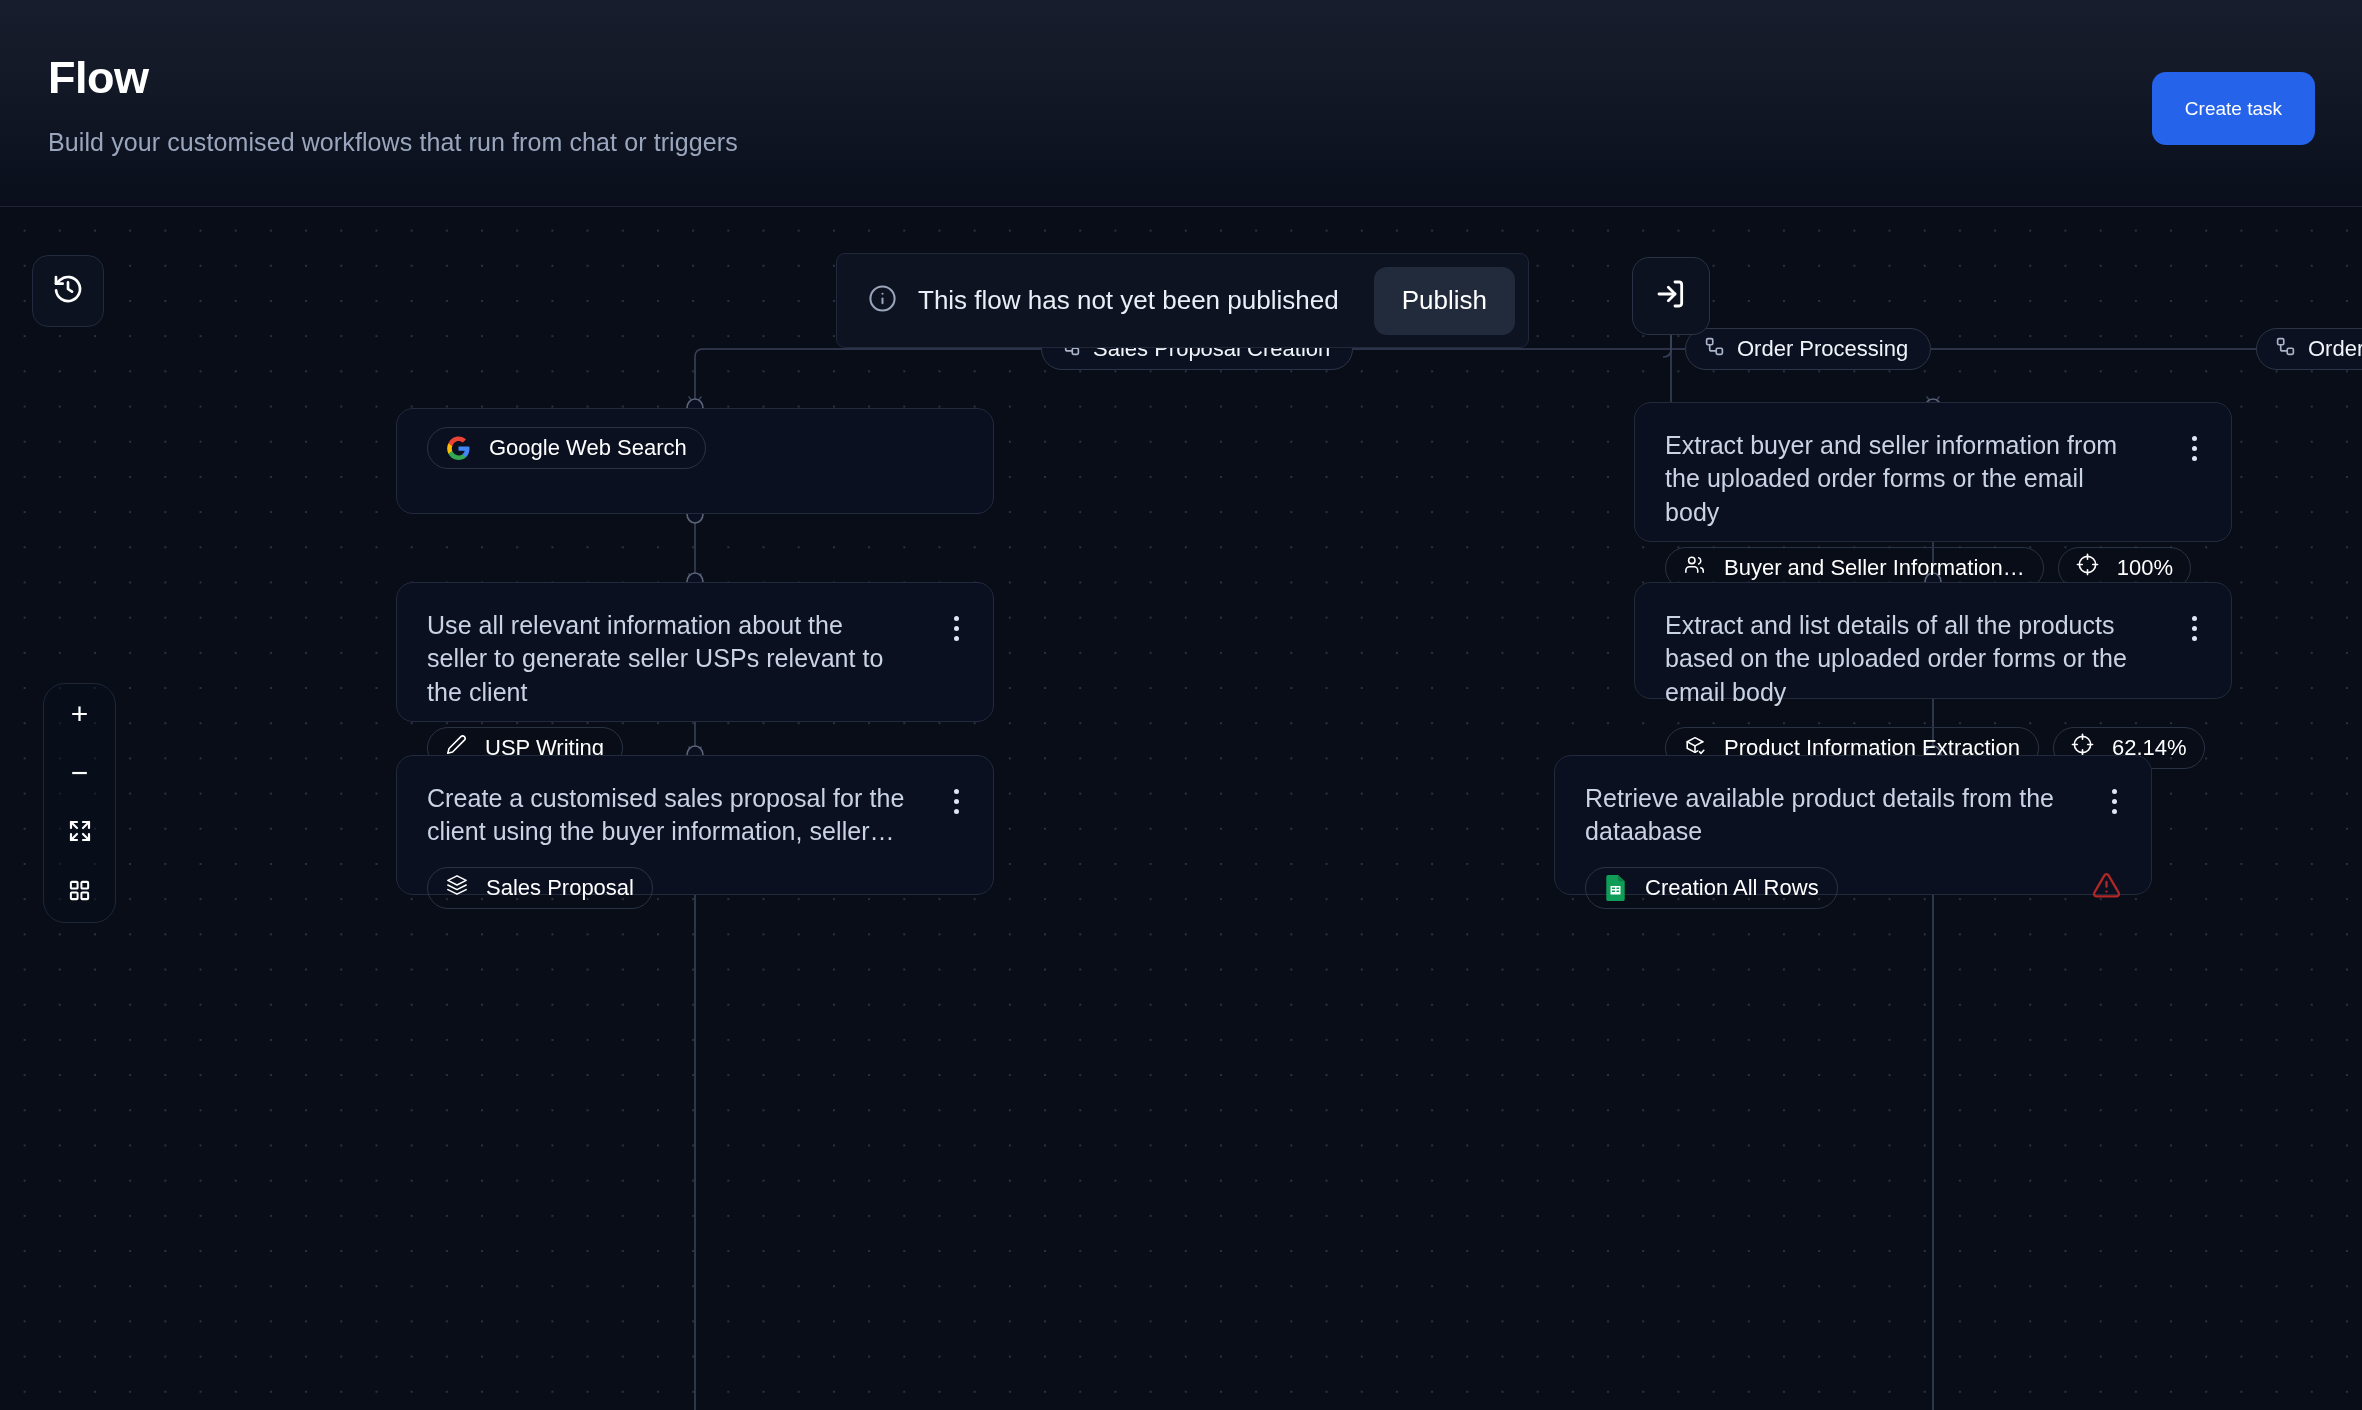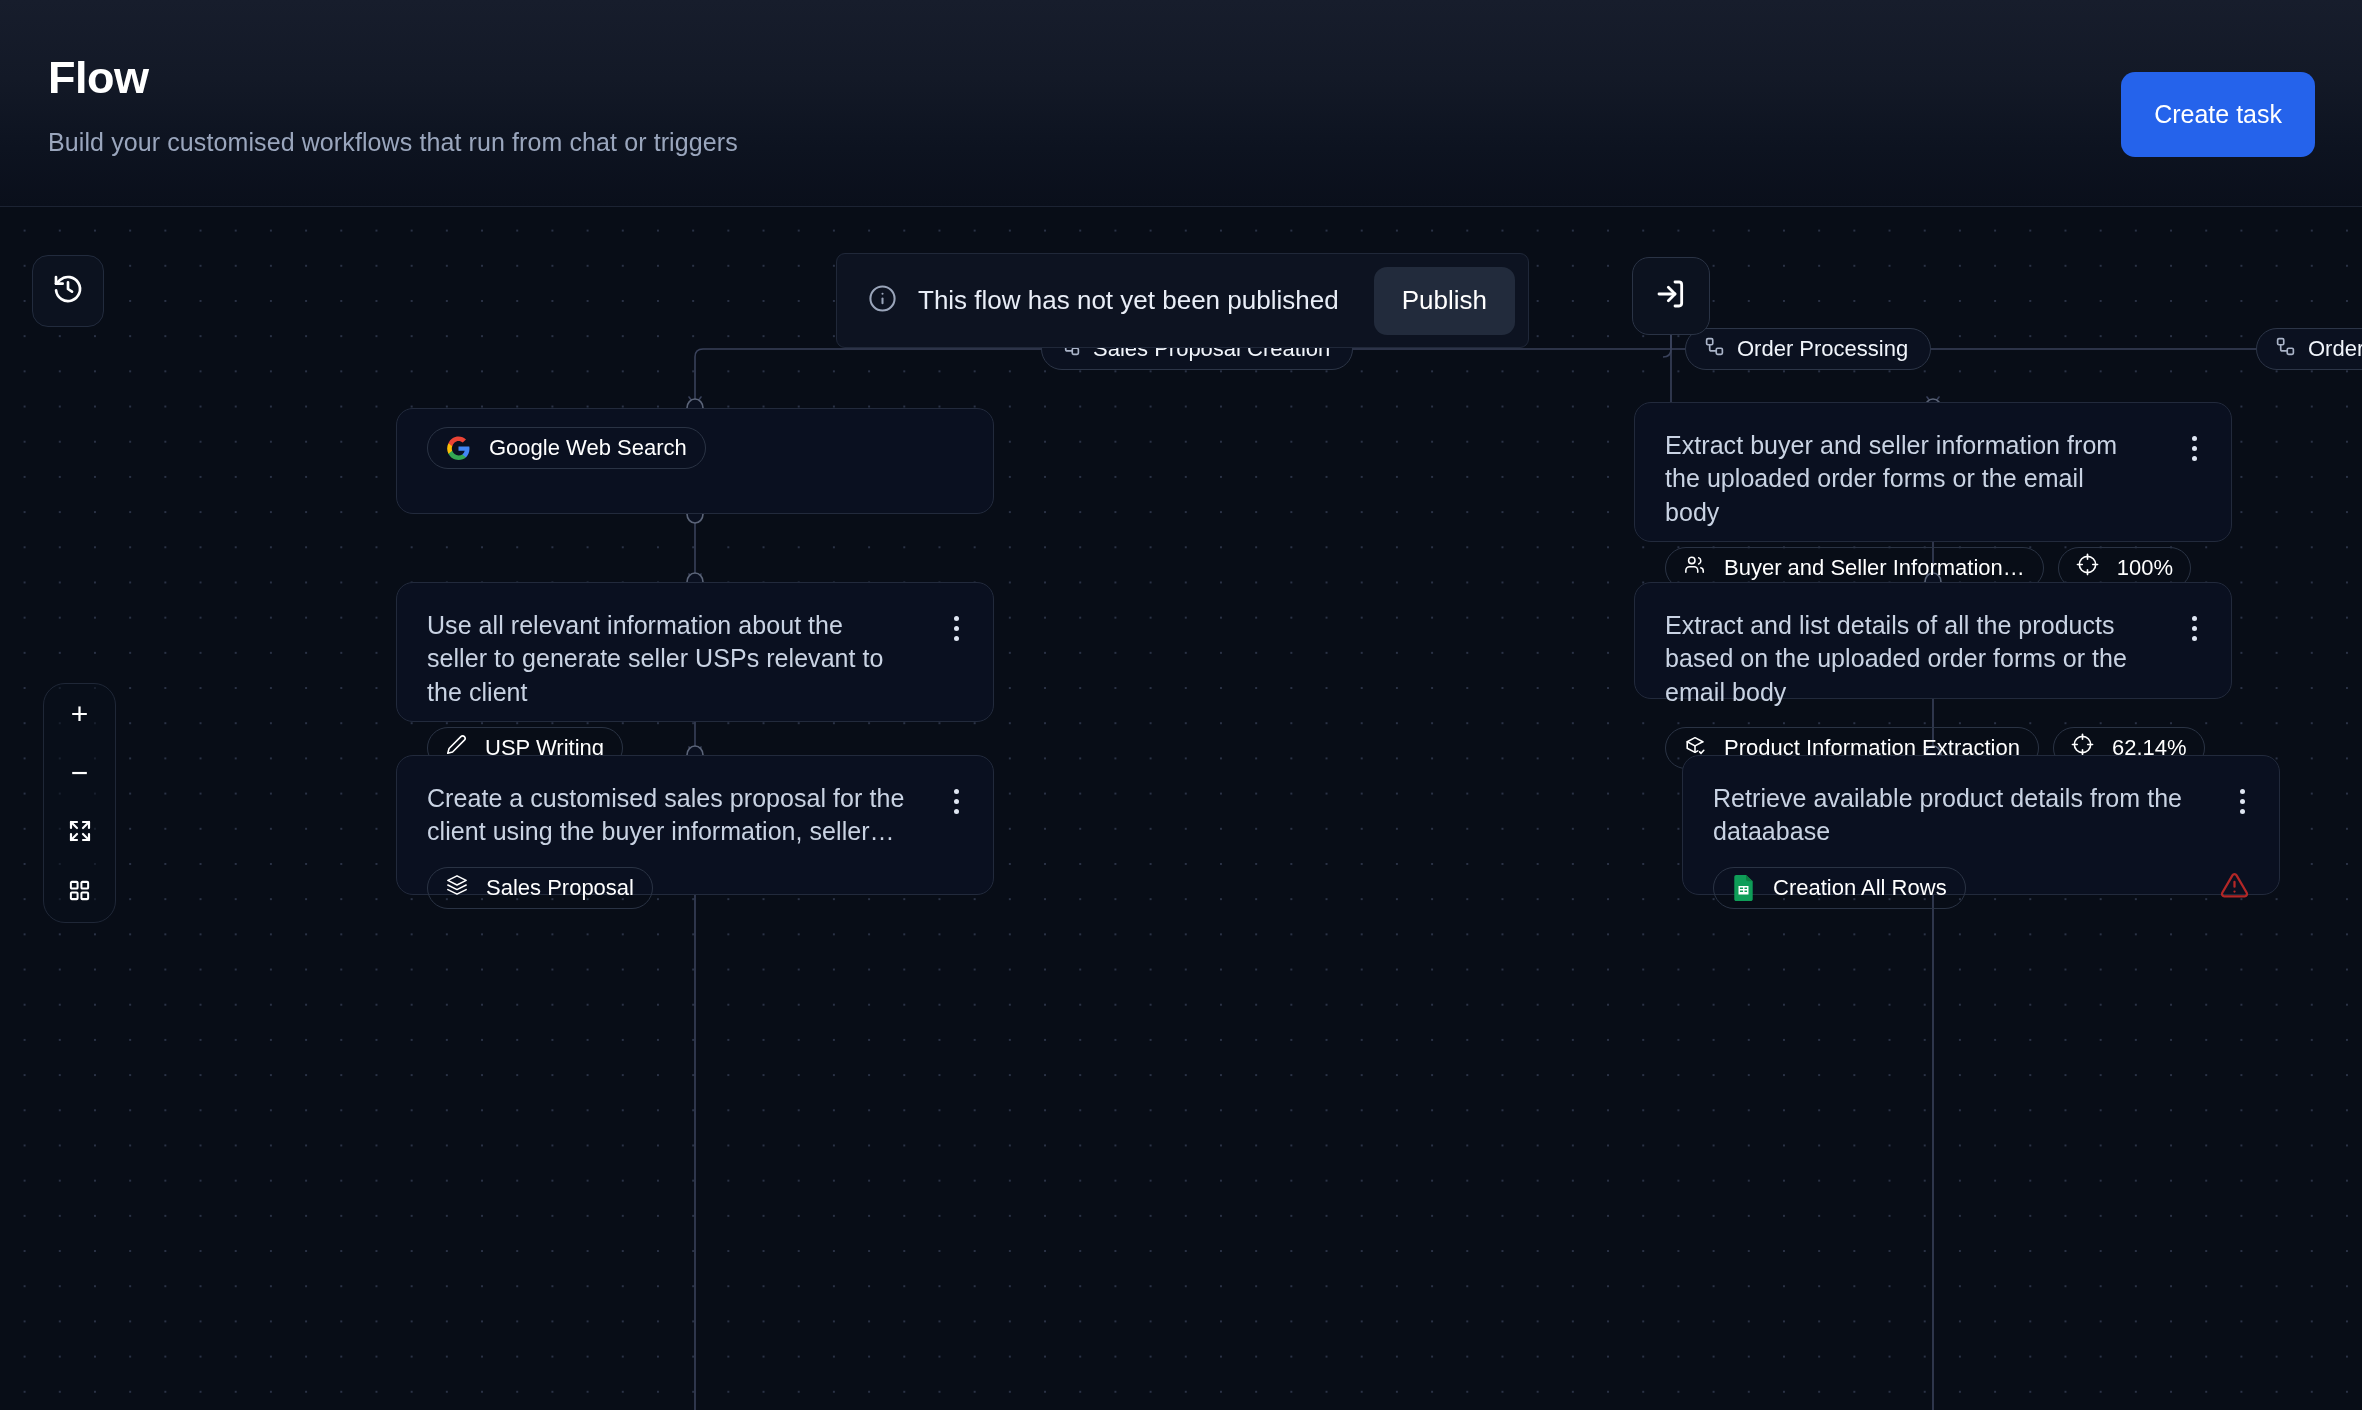--- a/index.html
+++ b/index.html
@@ -22,24 +22,24 @@
   .hdr-title {
     position:absolute; left:48px; top:52px;
     font-size:45px; font-weight:700; letter-spacing:-0.5px; color:#ffffff;
   }
   .hdr-sub {
     position:absolute; left:48px; top:128px;
     font-size:25px; font-weight:400; color:#9aa6bd; letter-spacing:0.1px;
   }
   .create-task-btn {
     position:absolute; right:47px; top:72px;
-    height:85px; padding:0 33px;
+    height:73px; padding:0 33px;
     display:flex; align-items:center; justify-content:center;
     background:#2563eb; border-radius:14px;
-    color:#ffffff; font-size:25px; font-weight:500;
+    color:#ffffff; font-size:19px; font-weight:500;
     cursor:pointer; border:none;
   }
 
   
   .canvas {
     position:absolute; left:0; top:207px; width:2362px; height:1203px;
     background-color:#080d17;
     background-image:radial-gradient(circle, #2a3246 1.2px, transparent 1.3px);
     background-size:35.2px 35.2px;
     background-position:7px 6px;
@@ -416,21 +416,21 @@
                 <path d="M12 17.5v5"></path>
               <path d="M1.5 12h5"></path>
                 <path d="M17.5 12h5"></path>
             </svg>
           </span>
           <span>62.14%</span>
         </span>
       </div>
     </div>
 
-    <div class="node" style="left:1682px; top:548px; width:598px; height:140px;">
+    <div class="node" style="left:1554px; top:548px; width:598px; height:140px;">
       <div class="node-body">
         <div class="node-title">Retrieve available product details from the dataabase</div>
         <div class="node-menu">
             <i></i>
             <i></i>
             <i></i>
           </div>
       </div>
       <div class="node-foot">
         <span class="tag">

